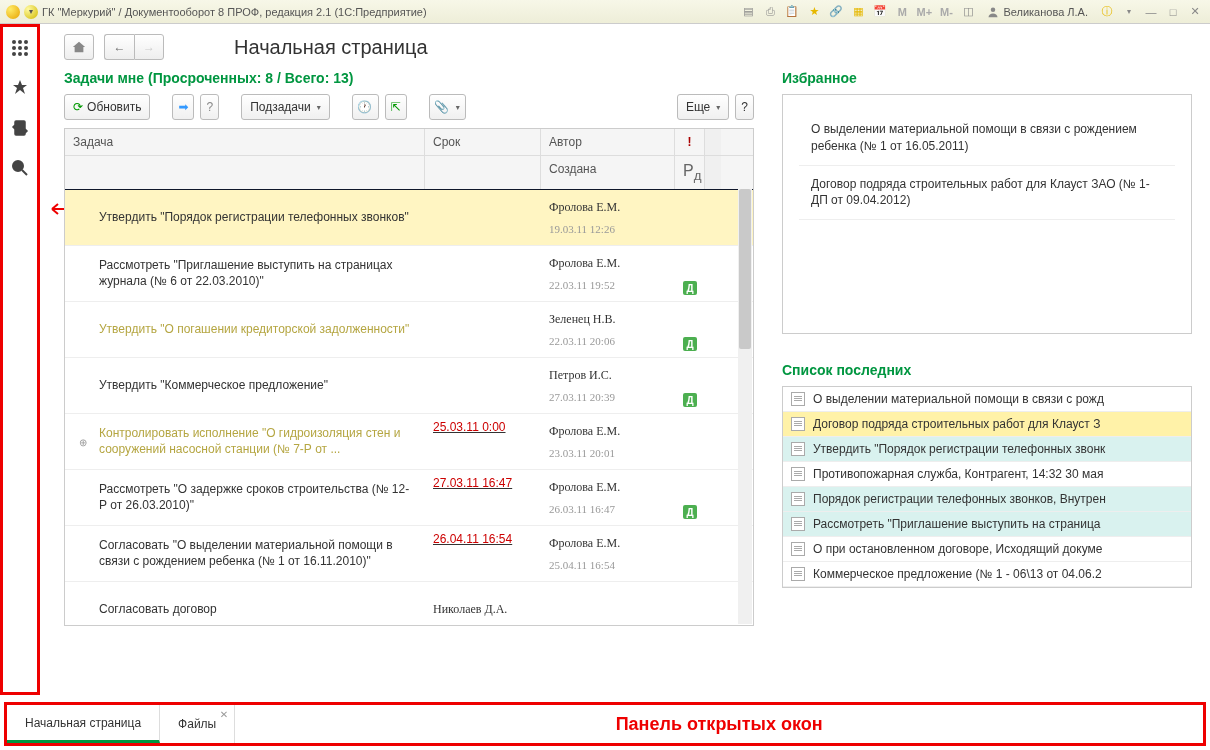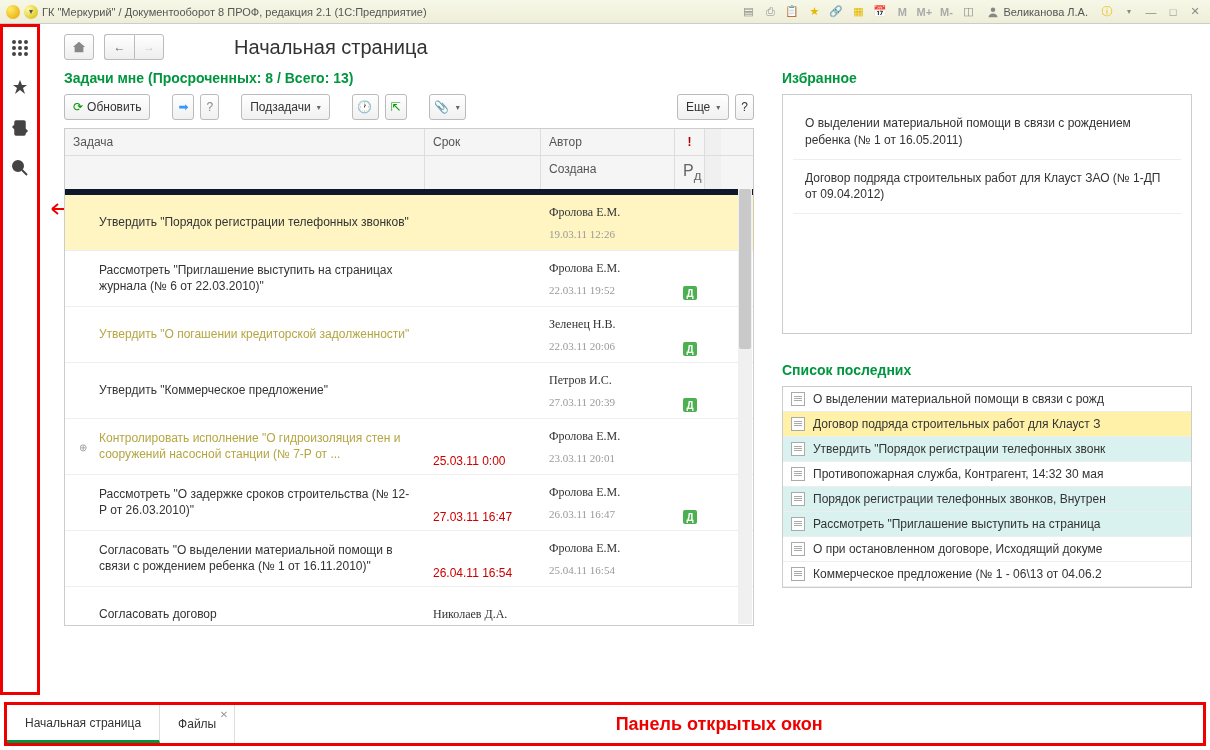--- a/index.html
+++ b/index.html
@@ -38,43 +38,43 @@
   .btn .caret { font-size: 8px; color: #666; margin-left: 2px; }
   .tb-gap { width: 10px; }
   .tb-flex { flex: 1; }
 
   .annot { color: #e00; font-weight: bold; font-size: 18px; position: absolute; }
   .annot-arrow { position: absolute; }
 
   .grid { border: 1px solid #ccc; height: 498px; overflow: hidden; display: flex; flex-direction: column; }
   .grid-head { display: flex; background: #f5f5f5; border-bottom: 1px solid #ddd; }
   .gh-col { padding: 6px 8px; border-right: 1px solid #ddd; font-size: 12px; color: #555; }
-  .gh-body { display: flex; background: #f5f5f5; border-bottom: 6px solid #0f172a; }
+  .gh-body { display: flex; background: #f5f5f5; border-bottom: 1px solid #0f172a; }
   .c-task { width: 360px; }
   .c-due { width: 116px; }
   .c-auth { width: 134px; }
   .c-flag { width: 30px; text-align: center; font-weight:bold; color:#a00; }
   .c-scroll { width: 16px; background: #f0f0f0; }
 
   .grid-rows { flex: 1; overflow-y: auto; position: relative; }
   .row { display: flex; border-bottom: 1px solid #eee; min-height: 56px; }
   .row > div { padding: 6px 8px; }
   .row .c-task { width: 360px; padding-left: 34px; display:flex;flex-direction:column;justify-content:center;}
-  .row .c-due { width: 116px; display:flex;flex-direction:column;justify-content:flex-end;}
+  .row .c-due { width: 116px; display:flex;flex-direction:column;justify-content:flex-start;text-decoration:underline;}
   .row .c-auth { width: 134px; display:flex;flex-direction:column;gap:8px;justify-content:center;font-family:Liberation Serif, serif;}
   .row .c-flag { width: 30px; display:flex;align-items:flex-end;justify-content:center;padding-bottom:6px;}
   .row.sel { background: #fff5c2; }
   .task-name { color: #333; line-height: 1.3; }
   .task-name.dim { color: #b5a642; }
   .due-red { color: #c00; font-size: 12px; }
   .created { color: #999; font-size: 11px; }
   .d-badge { display:inline-flex;width:16px;height:14px;align-items:center;justify-content:center;background:#4caf50;color:#fff;font-size:10px;font-weight:bold;border-radius:2px;}
   .expand { position:absolute; margin-left:-20px; color:#999; font-size:10px; margin-top:2px;}
 
-  .fav-box { border: 1px solid #ccc; min-height: 240px; padding: 10px; }
+  .fav-box { border: 1px solid #ccc; min-height: 240px; padding: 16px; }
   .fav-item { padding: 10px 12px; border-bottom: 1px solid #eee; line-height: 1.4; cursor:pointer;}
 
   .recent-list { border: 1px solid #ccc; max-height: 240px; overflow: hidden; }
   .recent-row { display: flex; align-items: center; gap: 8px; padding: 5px 8px; border-bottom: 1px solid #eee; cursor:pointer; white-space:nowrap; overflow:hidden;}
   .recent-row.sel { background: #fff2a8; }
   .recent-row.cyan { background: #d9f2ef; }
   .doc-icon { width: 14px; height: 14px; flex-shrink:0; border:1px solid #aaa; background:#fff; position:relative;}
   .doc-icon::after { content:''; position:absolute; left:2px; right:2px; top:3px; height:1px; background:#aaa; box-shadow:0 2px 0 #aaa, 0 4px 0 #aaa;}
 
   .bottom-panel { position: absolute; left: 4px; right: 4px; bottom: 4px; height: 44px; border: 3px solid #e00; display: flex; align-items: stretch; background: #fff; }

